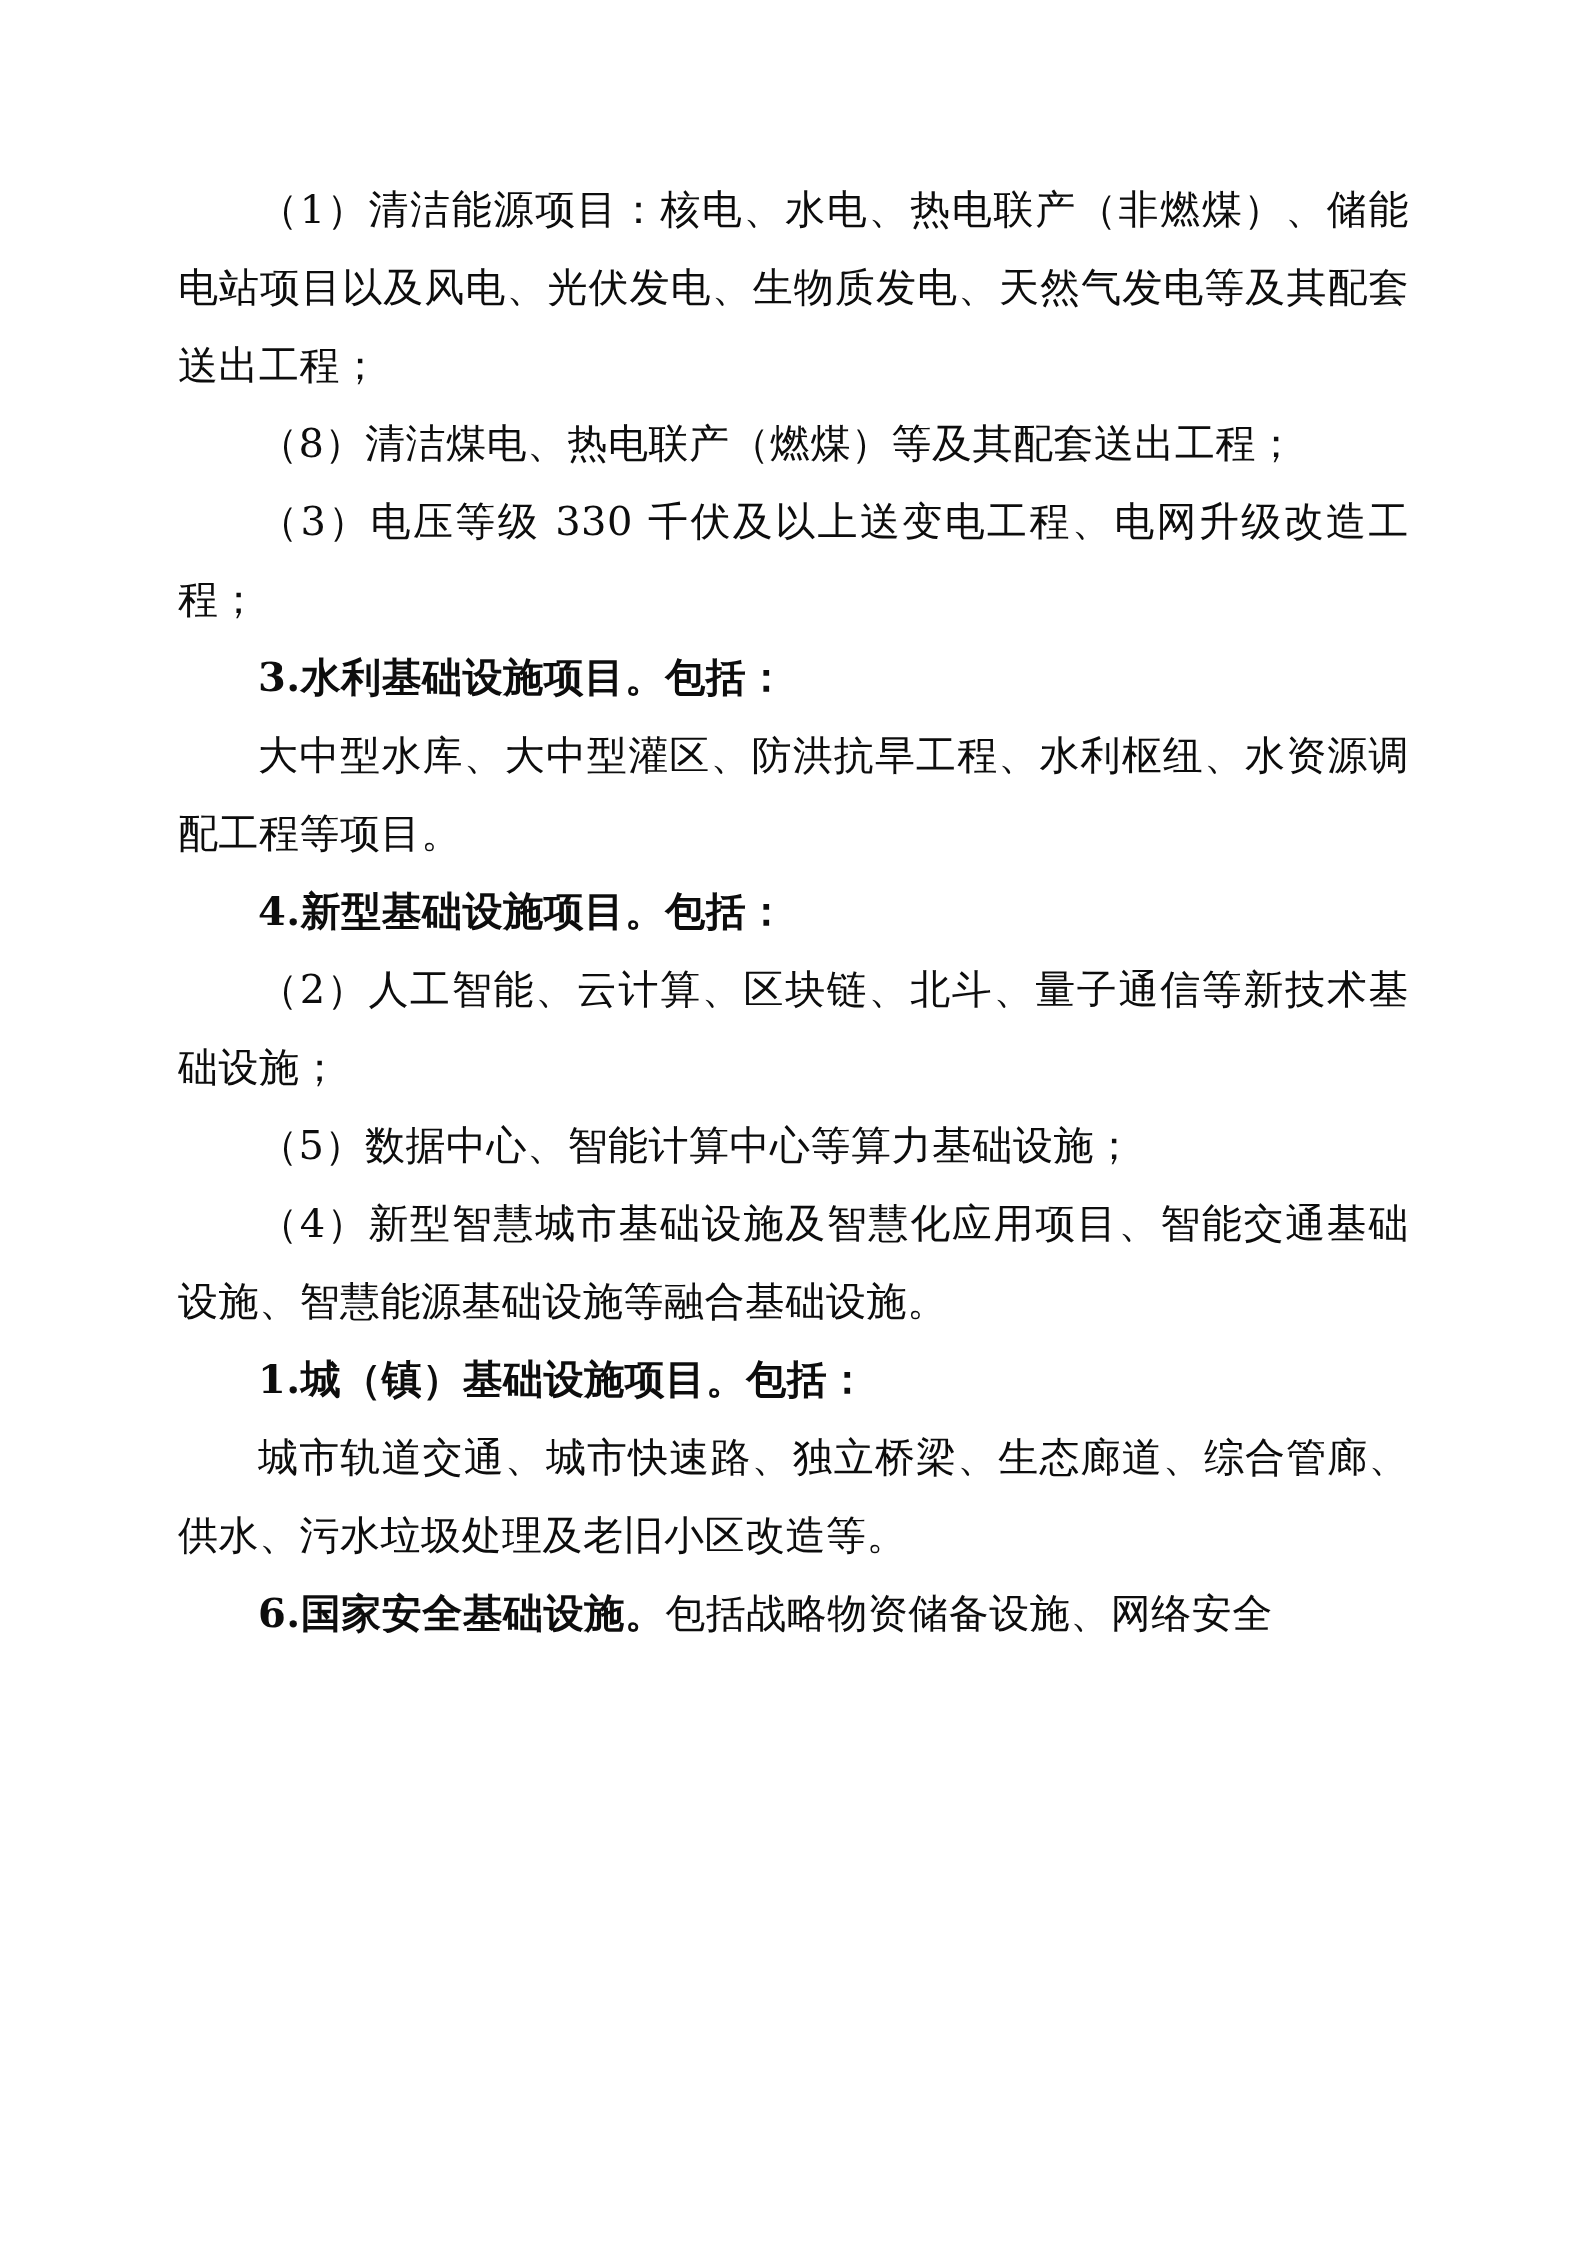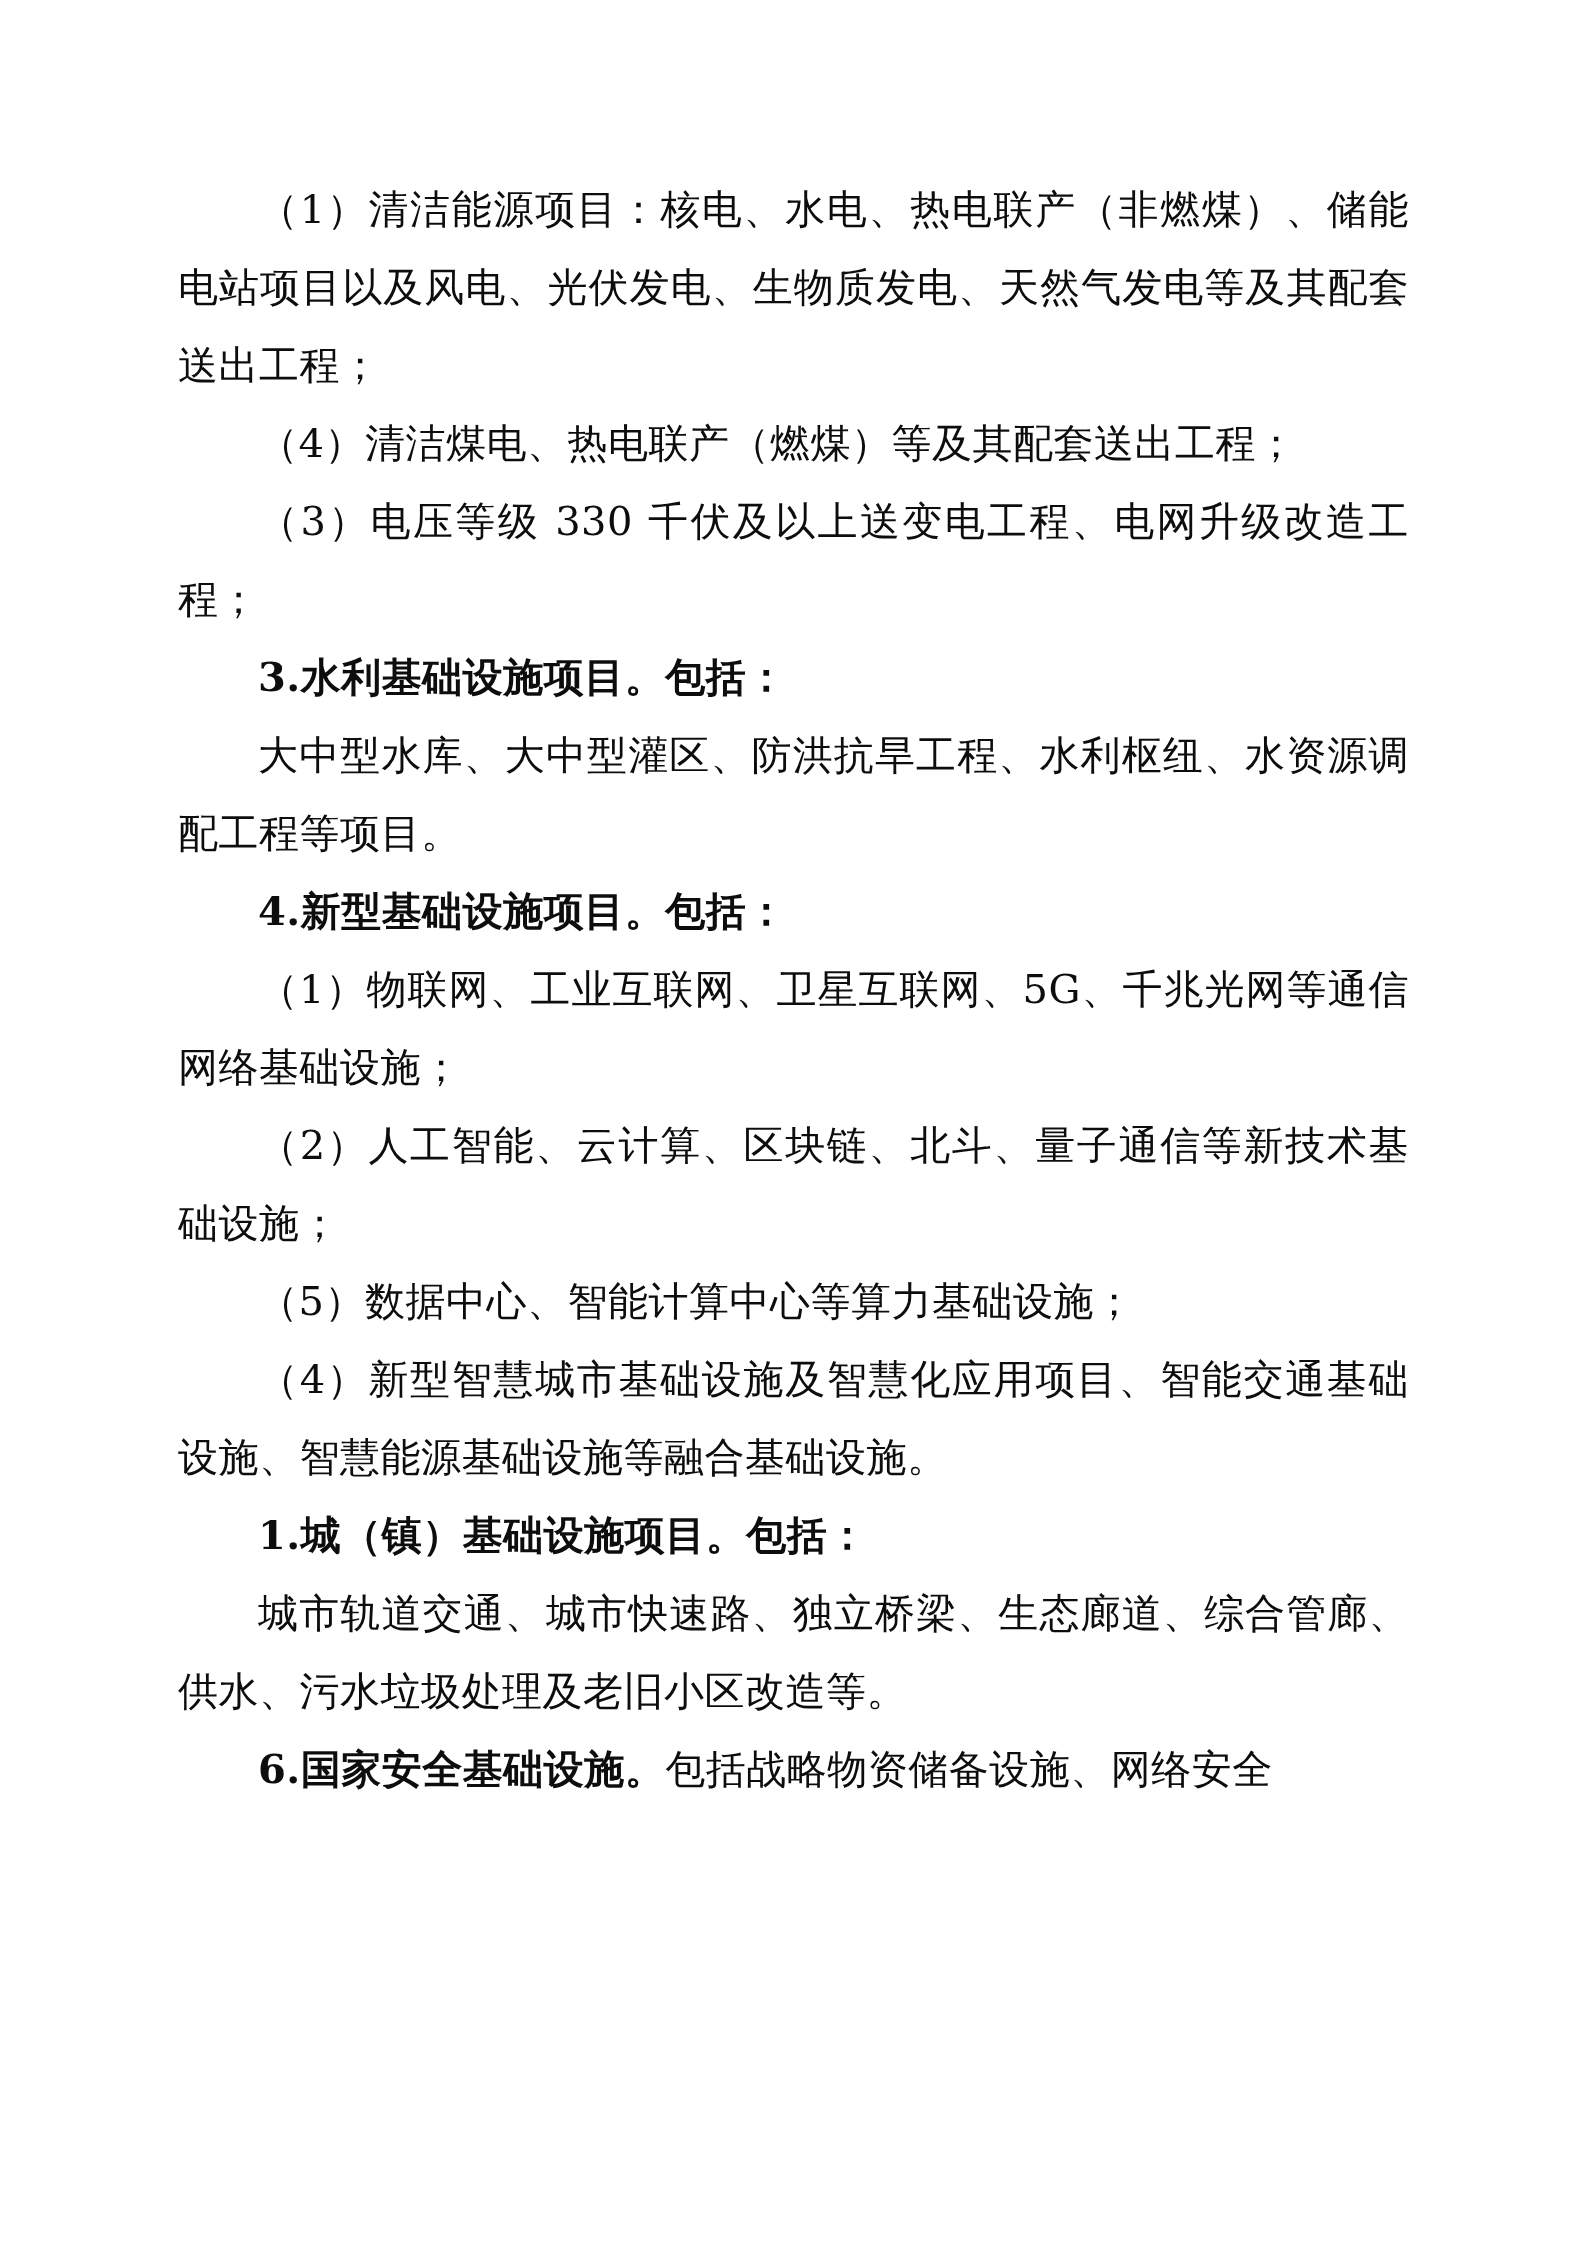--- a/index.html
+++ b/index.html
@@ -38,26 +38,25 @@
   .bold {
     font-weight: 700;
   }
 </style>
 </head>
 <body>
 
 <div class="page">
   <div class="doc-body">
     <p class="para">（1）清洁能源项目：核电、水电、热电联产（非燃煤）、储能电站项目以及风电、光伏发电、生物质发电、天然气发电等及其配套送出工程；</p>
-    <p class="para">（4）清洁煤电、热电联产（燃煤）等及其配套送出工程；</p>
+    <p class="para">（8）清洁煤电、热电联产（燃煤）等及其配套送出工程；</p>
     <p class="para">（3）电压等级 330 千伏及以上送变电工程、电网升级改造工程；</p>
     <p class="para bold">3.水利基础设施项目。包括：</p>
     <p class="para">大中型水库、大中型灌区、防洪抗旱工程、水利枢纽、水资源调配工程等项目。</p>
     <p class="para bold">4.新型基础设施项目。包括：</p>
-    <p class="para">（1）物联网、工业互联网、卫星互联网、5G、千兆光网等通信网络基础设施；</p>
     <p class="para">（2）人工智能、云计算、区块链、北斗、量子通信等新技术基础设施；</p>
     <p class="para">（5）数据中心、智能计算中心等算力基础设施；</p>
     <p class="para">（4）新型智慧城市基础设施及智慧化应用项目、智能交通基础设施、智慧能源基础设施等融合基础设施。</p>
     <p class="para bold">1.城（镇）基础设施项目。包括：</p>
     <p class="para">城市轨道交通、城市快速路、独立桥梁、生态廊道、综合管廊、供水、污水垃圾处理及老旧小区改造等。</p>
     <p class="para"><span class="bold">6.国家安全基础设施。</span><span>包括战略物资储备设施、网络安全</span></p>
   </div>
 </div>
 
 </body></html>

